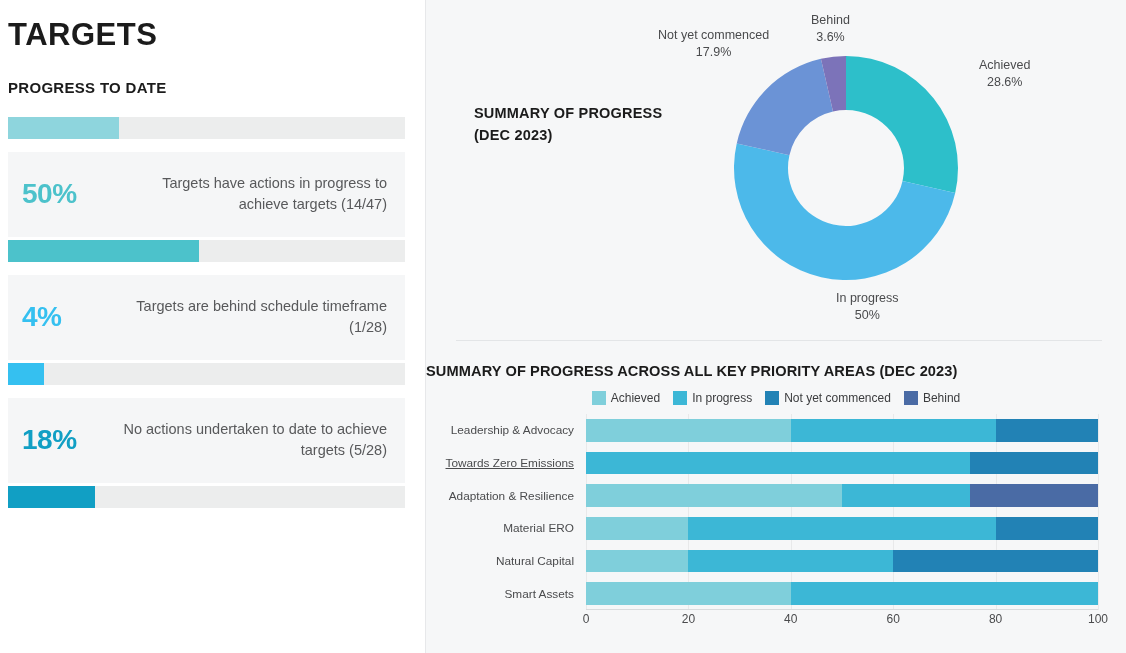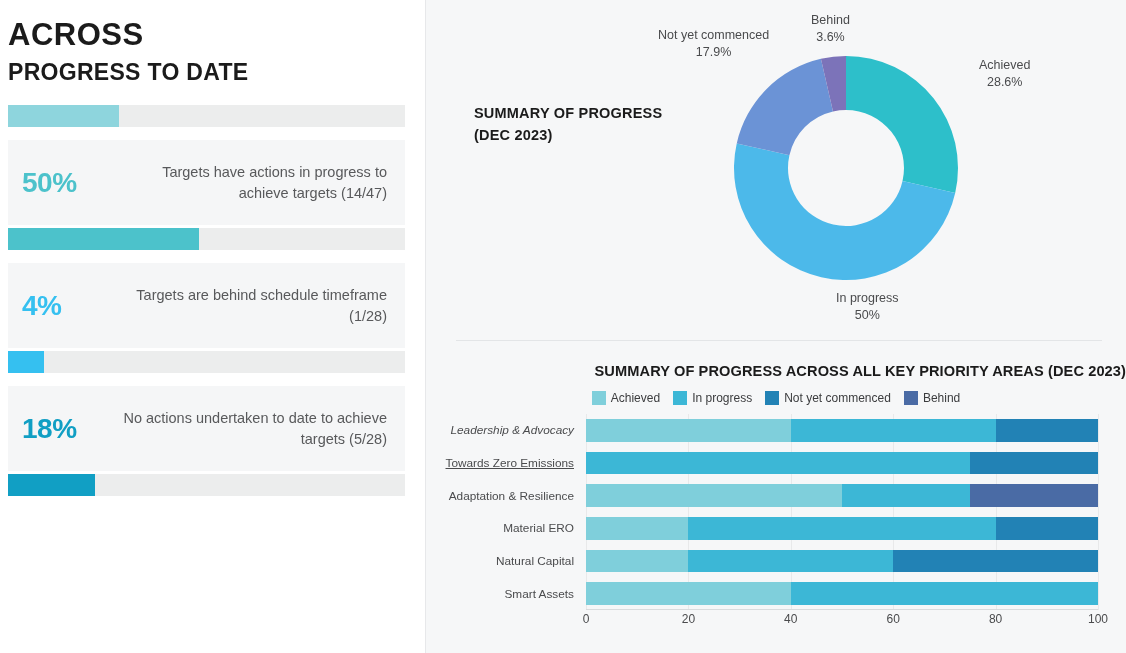--- a/index.html
+++ b/index.html
@@ -16,22 +16,22 @@
     width: 425px; height: 653px;
     padding: 6px 20px 0 8px;
     background: #ffffff;
     flex: 0 0 425px;
   }
   .title-main {
     font-size: 31px; font-weight: bold; letter-spacing: .5px;
     color: #1b1b1b; line-height: 1.1; margin-top: 12px;
   }
   .title-sub {
-    font-size: 23px; font-weight: bold; letter-spacing: .3px;
-    color: #1b1b1b; line-height: 1.1; margin-top: 8px; margin-bottom: 20px;
+    font-size: 15px; font-weight: bold; letter-spacing: .3px;
+    color: #1b1b1b; line-height: 1.1; margin-top: 28px; margin-bottom: 20px;
   }
 
   .stat-card { width: 397px; margin-bottom: 13px; }
   .stat-body {
     background: #f5f6f7;
     height: 85px;
     display: flex; align-items: center;
     padding: 0 18px 0 14px;
   }
   .stat-pct {
@@ -73,21 +73,21 @@
   .d-label .pct { display: block; }
 
   .divider {
     position: absolute; left: 30px; right: 24px; top: 340px;
     height: 1px; background: #e3e5e7;
   }
 
   
   .bar-area { position: absolute; left: 0; right: 0; top: 348px; bottom: 0; }
   .bar-title {
-    text-align: right; font-size: 14.6px; font-weight: bold;
+    text-align: left; font-size: 14.6px; font-weight: bold;
     color: #1b1b1b; letter-spacing: .1px; margin-top: 15px;
   }
   .legend {
     display: flex; justify-content: center; align-items: center;
     gap: 13px; margin-top: 12px;
   }
   .legend-item { display: flex; align-items: center; gap: 5px; }
   .legend-swatch { width: 14px; height: 14px; display: block; }
   .legend-text { font-size: 12px; color: #3b3c3e; }
 
@@ -123,21 +123,21 @@
     position: absolute; top: 2px; font-size: 12px; color: #4a4b4d;
     transform: translateX(-50%);
   }
 </style>
 </head>
 <body>
 
 <div class="page">
 
   <div class="left-panel">
-    <div class="title-main">ACROSS</div>
+    <div class="title-main">TARGETS</div>
     <div class="title-sub">PROGRESS TO DATE</div>
     <div id="stat-cards">
         <div class="stat-card">
           <div class="stat-track" style="background: rgb(236, 237, 237);">
             <div class="stat-fill" style="width: 28%; background: rgb(142, 213, 221);"></div>
           </div>
         </div>
         <div class="stat-card">
           <div class="stat-body">
             <div class="stat-pct" style="color: rgb(76, 194, 203);">50%</div>
@@ -210,21 +210,21 @@
             <span class="legend-swatch" style="background: rgb(34, 130, 181);"></span>
             <span class="legend-text">Not yet commenced</span>
           </div>
           <div class="legend-item">
             <span class="legend-swatch" style="background: rgb(74, 107, 165);"></span>
             <span class="legend-text">Behind</span>
           </div>
         </div>
       <div class="plot">
         <div class="axis-labels" id="cat-labels">
-            <div class="axis-label" style="top: 8.33333%; font-style: italic;">Leadership &amp; Advocacy</div>
+            <div class="axis-label" style="top: 8.33333%;">Leadership &amp; Advocacy</div>
             <div class="axis-label" style="top: 25%; text-decoration: underline;">Towards Zero Emissions</div>
             <div class="axis-label" style="top: 41.6667%;">Adaptation &amp; Resilience</div>
             <div class="axis-label" style="top: 58.3333%;">Material ERO</div>
             <div class="axis-label" style="top: 75%;">Natural Capital</div>
             <div class="axis-label" style="top: 91.6667%;">Smart Assets</div>
           </div>
         <div class="bars" id="bars">
             <div class="gridline" style="left: 100%;"></div>
             <div class="gridline" style="left: 80%;"></div>
             <div class="gridline" style="left: 60%;"></div>

